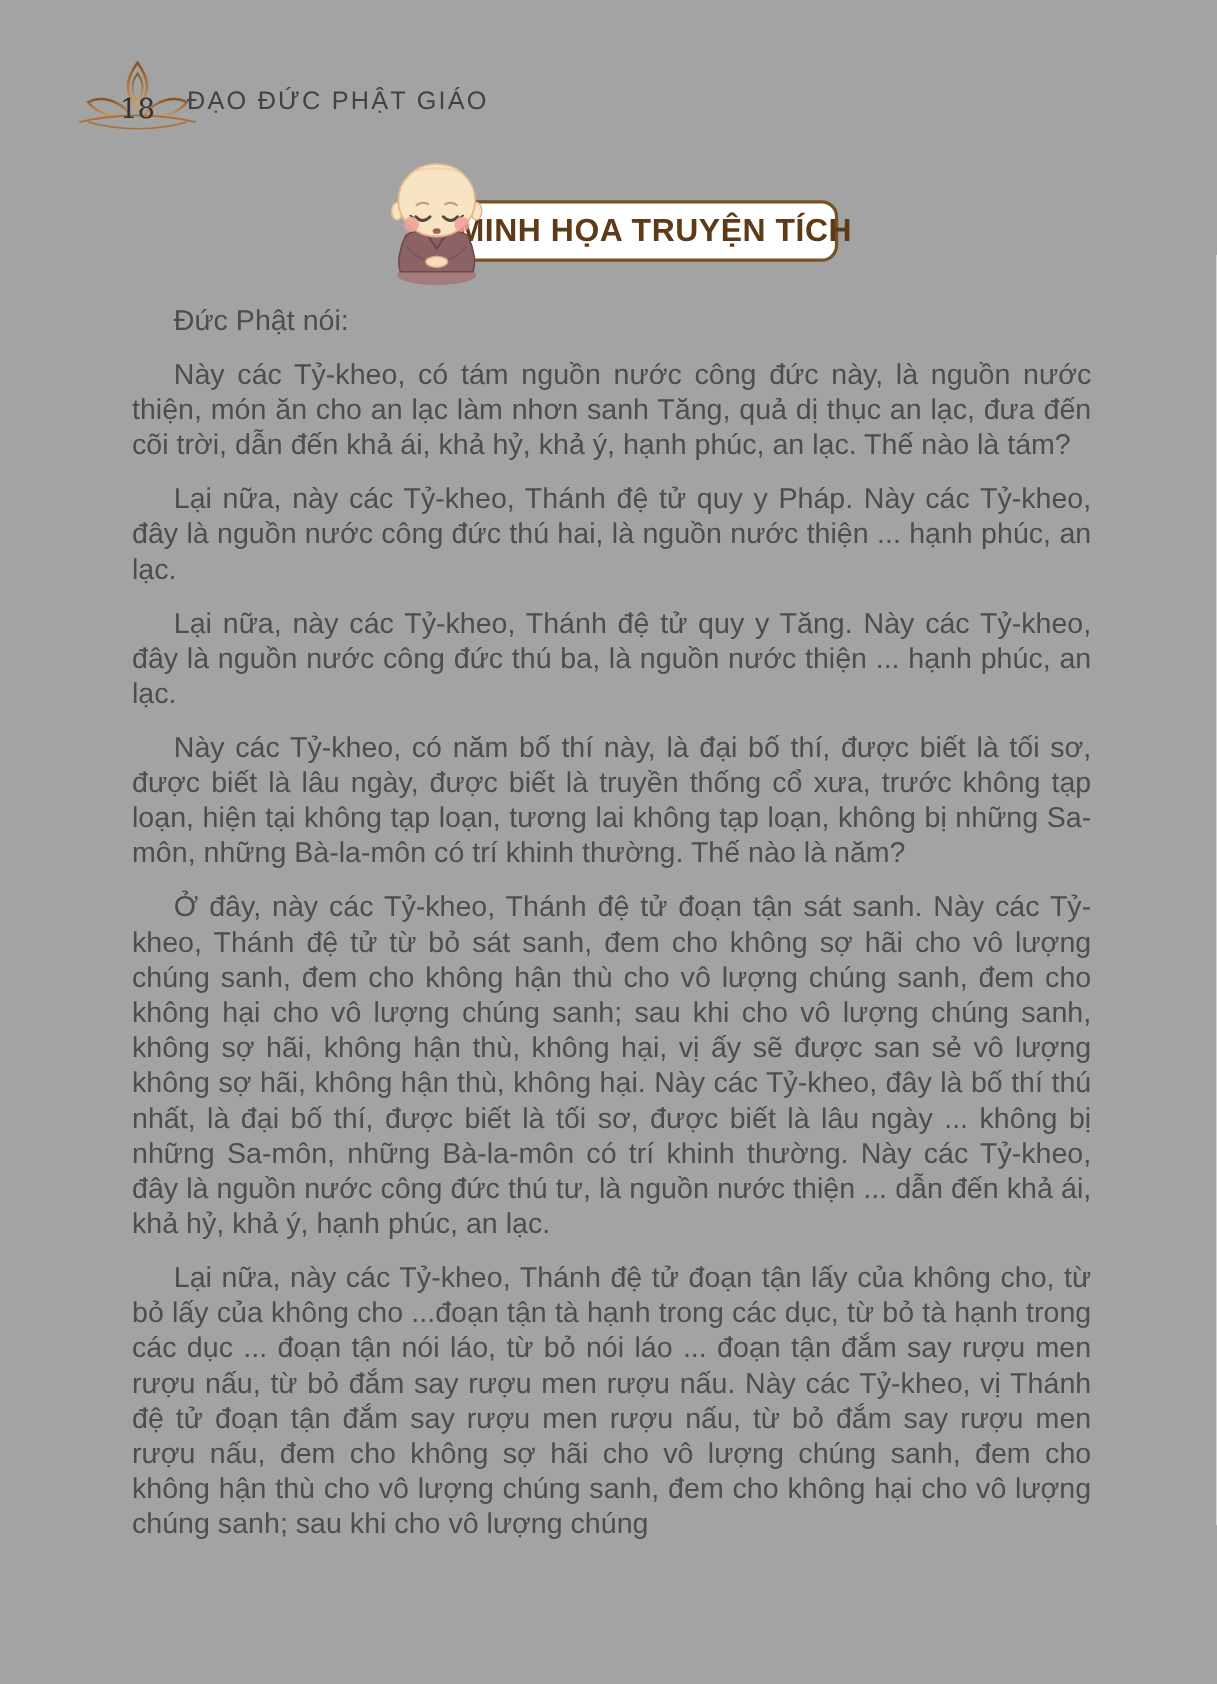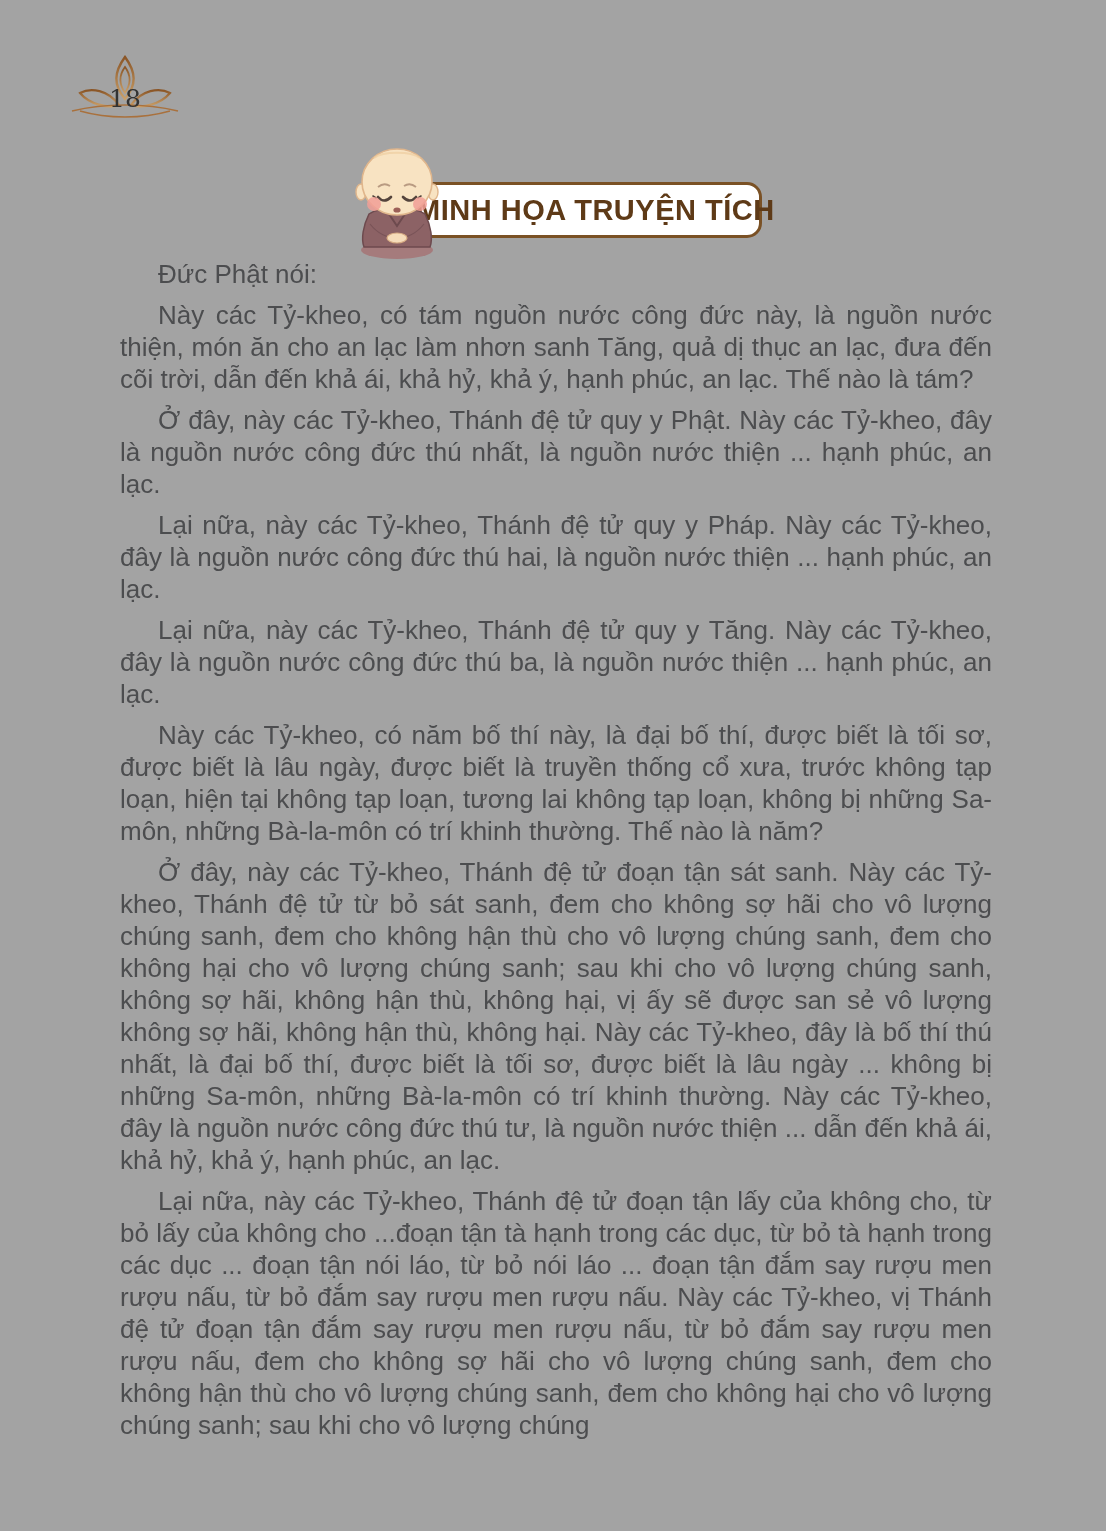--- a/index.html
+++ b/index.html
@@ -49,21 +49,21 @@
   }
   .monk{position:absolute;left:0;top:0;z-index:2;}
 
   
   .body-text{
     position:absolute;left:120px;top:258px;width:872px;
     color:#4c4d4f;
     font-size:26px;line-height:32px;
     text-align:justify;
   }
-  .body-text p{margin:0 0 9px 0;text-indent:38px;}
+  .body-text p{margin:17px 0 9px 0;text-indent:38px;}
 </style>
 </head>
 <body>
 
 <div class="page">
 
   <header class="page-header">
     <svg class="lotus" width="110" height="80" viewBox="0 0 110 80">
       <defs>
         <linearGradient id="tan" x1="0" y1="0" x2="0" y2="1">
@@ -72,20 +72,21 @@
         </linearGradient>
       </defs>
       <path d="M55,5 C44,20 43,33 55,47 C67,33 66,20 55,5 Z" fill="none" stroke="url(#tan)" stroke-width="2.4"></path>
       <path d="M55,15 C49,23 49,32 55,41 C61,32 61,23 55,15 Z" fill="none" stroke="url(#tan)" stroke-width="1.8"></path>
       <path d="M49,53 C38,38 21,35 10,41 C19,52 38,57 49,53 Z" fill="none" stroke="url(#tan)" stroke-width="2.2"></path>
       <path d="M61,53 C72,38 89,35 100,41 C91,52 72,57 61,53 Z" fill="none" stroke="url(#tan)" stroke-width="2.2"></path>
       <path d="M2,59 C35,51 75,51 108,59" fill="none" stroke="#a9713d" stroke-width="1.6"></path>
       <path d="M10,59 C38,67 72,67 100,59" fill="none" stroke="#a9713d" stroke-width="1.4"></path>
     </svg>
     <span class="page-number">18</span>
+    <span class="header-title">ĐẠO ĐỨC PHẬT GIÁO</span>
   </header>
 
   <div class="section-banner">
     <div class="heading-box">
       <span class="heading-text">3. MINH HỌA TRUYỆN TÍCH</span>
     </div>
     <svg class="monk" width="122" height="115" viewBox="0 0 122 115">
 
       <ellipse cx="59" cy="104" rx="36" ry="9" fill="#a57b7c"></ellipse>
 
@@ -111,21 +112,20 @@
       <circle cx="36" cy="58" r="7" fill="#f19f96" opacity="0.85"></circle>
       <circle cx="82" cy="58" r="7" fill="#f19f96" opacity="0.85"></circle>
 
       <ellipse cx="59" cy="64" rx="3.6" ry="2.6" fill="#9c6057"></ellipse>
     </svg>
   </div>
 
   <main class="body-text">
     <p>Đức Phật nói:</p>
     <p>Này các Tỷ-kheo, có tám nguồn nước công đức này, là nguồn nước thiện, món ăn cho an lạc làm nhơn sanh Tăng, quả dị thục an lạc, đưa đến cõi trời, dẫn đến khả ái, khả hỷ, khả ý, hạnh phúc, an lạc. Thế nào là tám?</p>
-    <p>Ở đây, này các Tỷ-kheo, Thánh đệ tử quy y Phật. Này các Tỷ-kheo, đây là nguồn nước công đức thú nhất, là nguồn nước thiện ... hạnh phúc, an lạc.</p>
     <p>Lại nữa, này các Tỷ-kheo, Thánh đệ tử quy y Pháp. Này các Tỷ-kheo, đây là nguồn nước công đức thú hai, là nguồn nước thiện ... hạnh phúc, an lạc.</p>
     <p>Lại nữa, này các Tỷ-kheo, Thánh đệ tử quy y Tăng. Này các Tỷ-kheo, đây là nguồn nước công đức thú ba, là nguồn nước thiện ... hạnh phúc, an lạc.</p>
     <p>Này các Tỷ-kheo, có năm bố thí này, là đại bố thí, được biết là tối sơ, được biết là lâu ngày, được biết là truyền thống cổ xưa, trước không tạp loạn, hiện tại không tạp loạn, tương lai không tạp loạn, không bị những Sa-môn, những Bà-la-môn có trí khinh thường. Thế nào là năm?</p>
     <p>Ở đây, này các Tỷ-kheo, Thánh đệ tử đoạn tận sát sanh. Này các Tỷ-kheo, Thánh đệ tử từ bỏ sát sanh, đem cho không sợ hãi cho vô lượng chúng sanh, đem cho không hận thù cho vô lượng chúng sanh, đem cho không hại cho vô lượng chúng sanh; sau khi cho vô lượng chúng sanh, không sợ hãi, không hận thù, không hại, vị ấy sẽ được san sẻ vô lượng không sợ hãi, không hận thù, không hại. Này các Tỷ-kheo, đây là bố thí thú nhất, là đại bố thí, được biết là tối sơ, được biết là lâu ngày ... không bị những Sa-môn, những Bà-la-môn có trí khinh thường. Này các Tỷ-kheo, đây là nguồn nước công đức thú tư, là nguồn nước thiện ... dẫn đến khả ái, khả hỷ, khả ý, hạnh phúc, an lạc.</p>
     <p>Lại nữa, này các Tỷ-kheo, Thánh đệ tử đoạn tận lấy của không cho, từ bỏ lấy của không cho ...đoạn tận tà hạnh trong các dục, từ bỏ tà hạnh trong các dục ... đoạn tận nói láo, từ bỏ nói láo ... đoạn tận đắm say rượu men rượu nấu, từ bỏ đắm say rượu men rượu nấu. Này các Tỷ-kheo, vị Thánh đệ tử đoạn tận đắm say rượu men rượu nấu, từ bỏ đắm say rượu men rượu nấu, đem cho không sợ hãi cho vô lượng chúng sanh, đem cho không hận thù cho vô lượng chúng sanh, đem cho không hại cho vô lượng chúng sanh; sau khi cho vô lượng chúng</p>
   </main>
 
 </div>
 
 </body></html>

